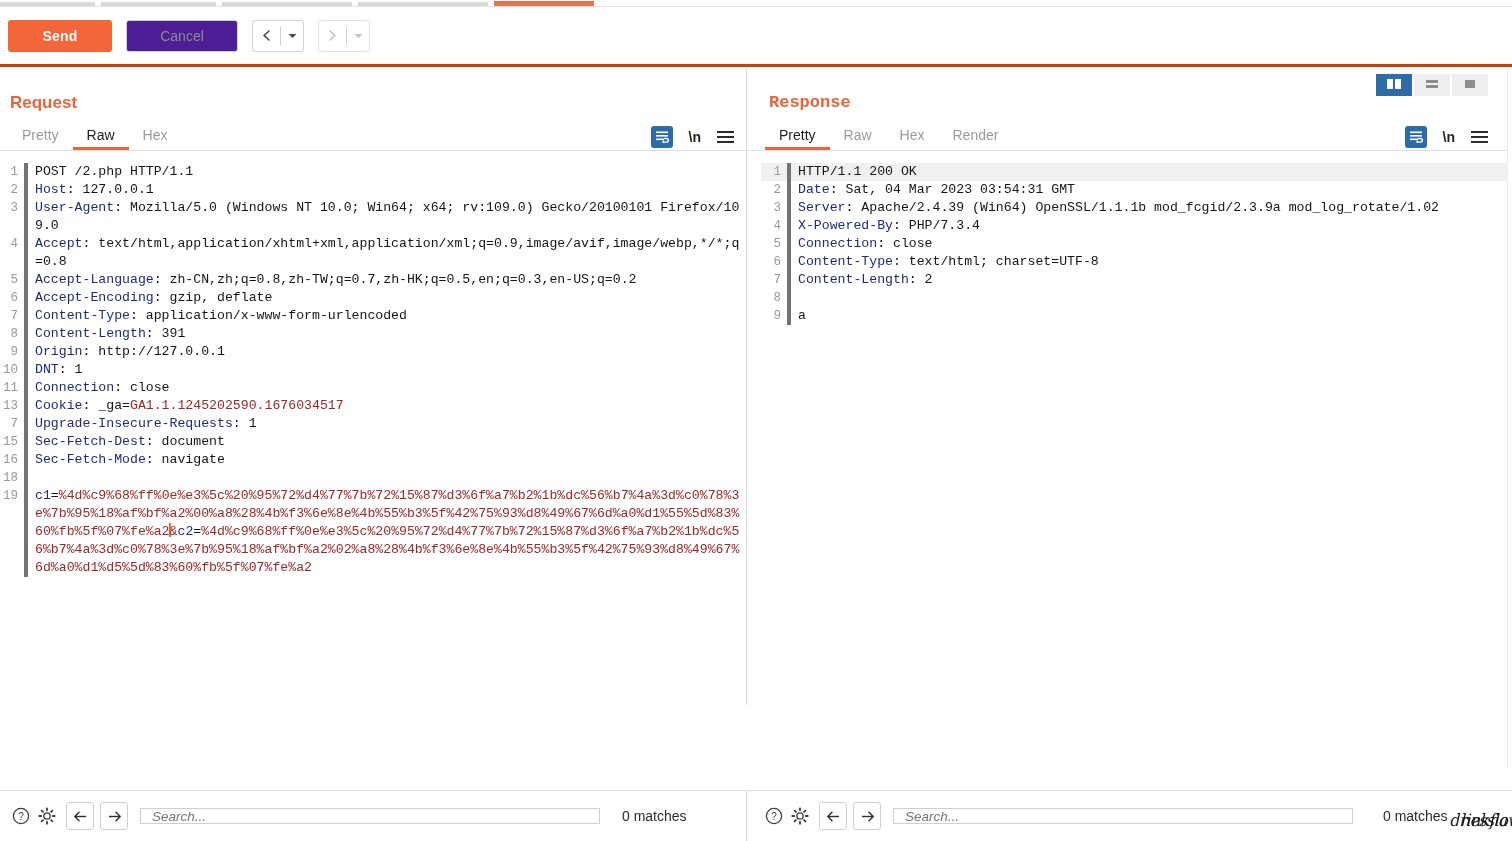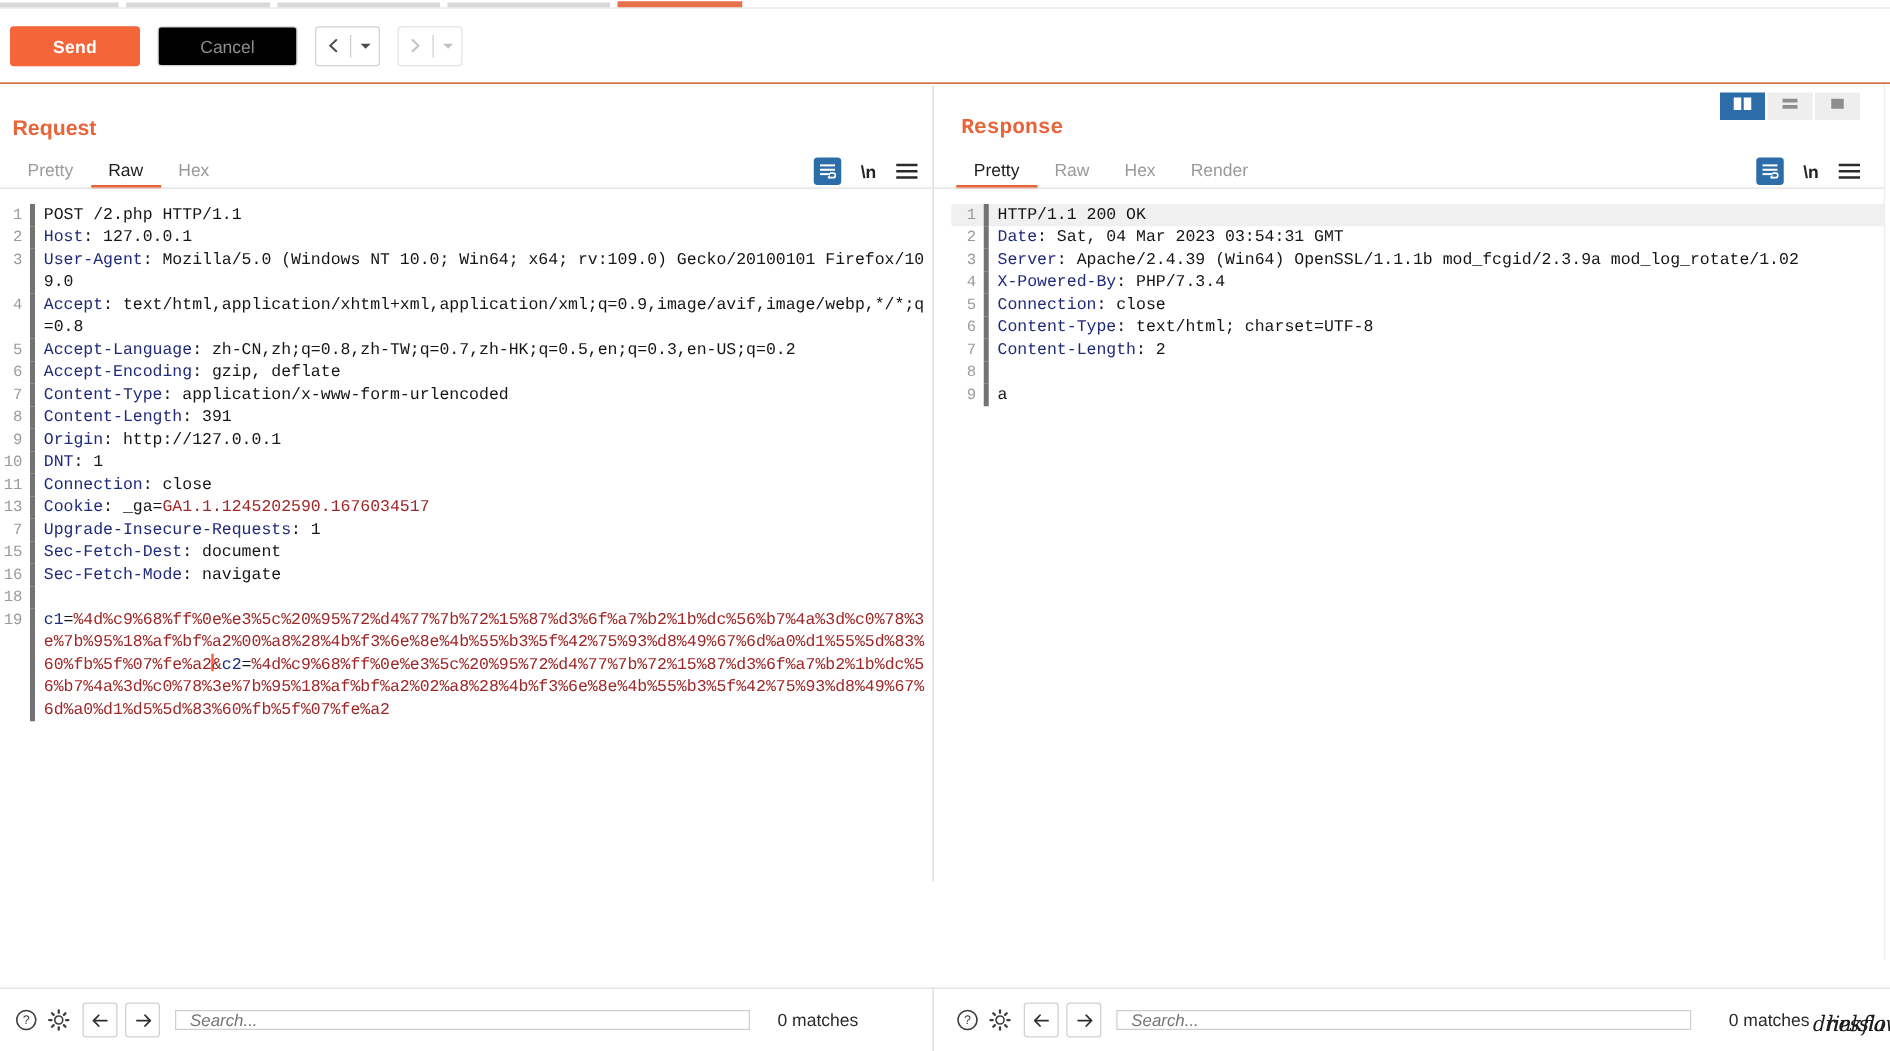--- a/index.html
+++ b/index.html
@@ -28,39 +28,39 @@
   .sliver-line {
     position: absolute; top: 6px; left: 0; width: 1512px; height: 1px;
     background: #e3e3e3;
   }
 
   
   .action-bar {
     position: absolute; top: 7px; left: 0;
     width: 1512px; height: 60px;
     background: #ffffff;
-    border-bottom: 1px solid #c2410c;
+    border-bottom: 3px solid #c2410c;
     display: flex; align-items: center;
     padding-left: 8px;
   }
   .btn-send {
     width: 104px; height: 32px;
     background: #f4663a;
     color: #ffffff;
     border: none;
     border-radius: 3px;
     font-size: 14px; font-weight: bold;
     font-family: "Liberation Sans", sans-serif;
     cursor: pointer;
     letter-spacing: .2px;
   }
   .btn-cancel {
     width: 112px; height: 32px;
     margin-left: 14px;
-    background: #000000;
+    background: #4c1d95;
     color: #8c8c8c;
     border: 1px solid #d2d2d2;
     border-radius: 3px;
     font-size: 14px;
     font-family: "Liberation Sans", sans-serif;
     cursor: default;
   }
   .split-btn {
     display: flex; align-items: center;
     height: 32px; margin-left: 14px;
@@ -100,21 +100,21 @@
     left: 10px; top: 25px;
     font-size: 17px; font-weight: bold;
     color: #e8653a;
     font-family: "Liberation Sans", sans-serif;
   }
   .pane-right .pane-title { left: 22px; font-family: Liberation Mono, monospace; }
 
   .tabstrip {
     position: absolute; top: 55px; left: 0;
     width: 100%; height: 28px;
-    display: flex; align-items: center;
+    display: flex; align-items: flex-start;
   }
   .pane-left .tabstrip { padding-left: 8px; }
   .pane-right .tabstrip { padding-left: 18px; }
   .tabstrip .tab {
     padding: 0 14px;
     height: 27px; line-height: 24px;
     font-size: 14px; color: #4a4a4a;
     cursor: pointer;
     border-bottom: 3px solid transparent;
   }

